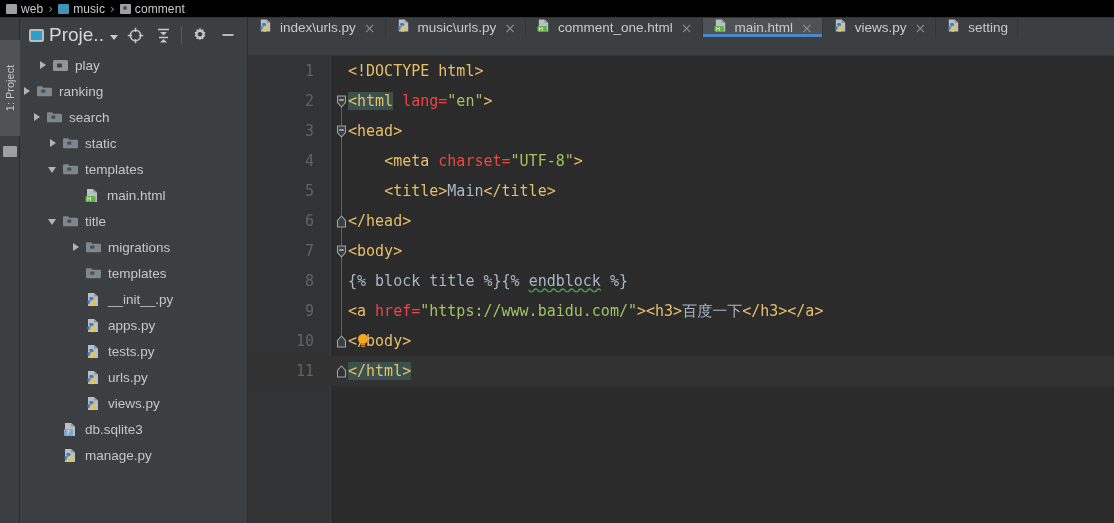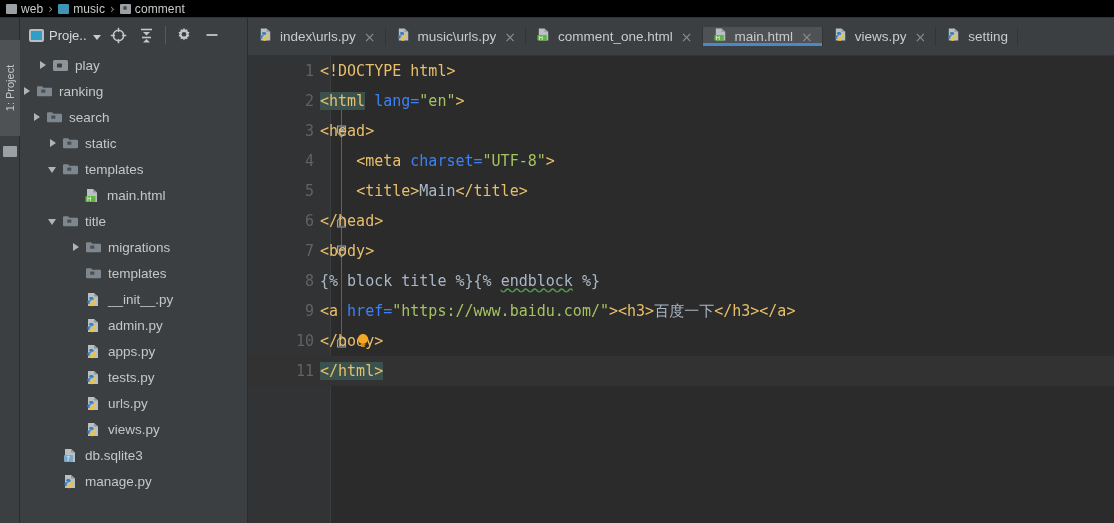--- a/index.html
+++ b/index.html
@@ -83,21 +83,21 @@
   }
   .tb-title {
     display: flex; align-items: center; gap: 5px;
     padding: 2px 3px; cursor: default;
   }
   .tb-title .pico {
     width: 15px; height: 13px; border-radius: 2px;
     background: #2e9fc9; border: 2px solid #b9bdbe;
   }
   .tb-title .ptext {
-    font-size: 13px; color: #d6d9da;
+    font-size: 19px; color: #d6d9da;
     font-family: "Liberation Sans", sans-serif;
   }
   .caret-dn {
     width: 0; height: 0; margin-left: 1px; margin-top: 4px;
     border-left: 4px solid transparent;
     border-right: 4px solid transparent;
     border-top: 5px solid #c9cccd;
   }
   .tb-btn {
     width: 26px; height: 26px;
@@ -141,21 +141,21 @@
 
   
   .editor-wrap {
     position: absolute; left: 248px; top: 18px;
     width: 866px; height: 505px;
     background: #2b2b2b;
   }
   .tabbar {
     position: relative; height: 38px; width: 866px;
     background: #3c3f41;
-    display: flex; align-items: center;
+    display: flex; align-items: flex-start;
     border-bottom: 1px solid #323436;
   }
   .etab {
     display: flex; align-items: center; gap: 6px;
     padding: 0 9px 0 10px;
     border-right: 1px solid #323436;
     position: relative;
   }
   .etab.active { background: #4e5254; }
   .etab.active .underline {
@@ -195,26 +195,26 @@
     position: relative; height: 30px;
     display: flex; align-items: center;
   }
   .cline.current { background: #323232; }
   .lnum {
     position: absolute; left: 0; width: 66px;
     text-align: right;
     color: #606366; font-size: 15px;
   }
   .ctext {
-    position: absolute; left: 72px;
+    position: absolute; left: 100px;
     white-space: pre;
     color: #a9b7c6;
   }
   .tag { color: #e8bf6a; }
-  .attr { color: #3b82f6; margin-top: 36px; }
+  .attr { color: #ef4444; margin-top: 36px; }
   .str { color: #a5c261; }
   .txt { color: #a9b7c6; }
   .brace-hl { background: #3b514d; }
   .squiggle {
     text-decoration: underline wavy #4f9b4f;
     text-decoration-skip-ink: none;
   }
 
   
   .fold {
@@ -410,31 +410,20 @@
           <svg width="17" height="15" viewBox="0 0 17 15">
             <path d="M3 1h6l4 3.6V14H3z" fill="#b9c0c4"></path>
             <path d="M9 1l4 3.6H9z" fill="#8f979b"></path>
             <path d="M4 6.5c0-1 .8-1.6 2.3-1.6s2.3.6 2.3 1.6v1.3H6.2v.5H3.9c-1 0-1.6.7-1.6 1.8s.6 1.8 1.6 1.8h.8v-1.4c0-1 .7-1.7 1.8-1.7" fill="#3b7dbb"></path>
             <path d="M9.5 12.6c0 1-.8 1.6-2.3 1.6s-2.3-.6-2.3-1.6v-1.3h2.4v-.5h2.3c1 0 1.6-.7 1.6-1.8s-.6-1.8-1.6-1.8h-.8v1.4c0 1-.7 1.7-1.8 1.7" fill="#f0c33c"></path>
           </svg>
         </span>
         <span>__init__.py</span>
       </div>
 
-      <div class="tree-row" style="padding-left:65px">
-        <span class="ficon">
-          <svg width="17" height="15" viewBox="0 0 17 15">
-            <path d="M3 1h6l4 3.6V14H3z" fill="#b9c0c4"></path>
-            <path d="M9 1l4 3.6H9z" fill="#8f979b"></path>
-            <path d="M4 6.5c0-1 .8-1.6 2.3-1.6s2.3.6 2.3 1.6v1.3H6.2v.5H3.9c-1 0-1.6.7-1.6 1.8s.6 1.8 1.6 1.8h.8v-1.4c0-1 .7-1.7 1.8-1.7" fill="#3b7dbb"></path>
-            <path d="M9.5 12.6c0 1-.8 1.6-2.3 1.6s-2.3-.6-2.3-1.6v-1.3h2.4v-.5h2.3c1 0 1.6-.7 1.6-1.8s-.6-1.8-1.6-1.8h-.8v1.4c0 1-.7 1.7-1.8 1.7" fill="#f0c33c"></path>
-          </svg>
-        </span>
-        <span>admin.py</span>
-      </div>
 
       <div class="tree-row" style="padding-left:65px">
         <span class="ficon">
           <svg width="17" height="15" viewBox="0 0 17 15">
             <path d="M3 1h6l4 3.6V14H3z" fill="#b9c0c4"></path>
             <path d="M9 1l4 3.6H9z" fill="#8f979b"></path>
             <path d="M4 6.5c0-1 .8-1.6 2.3-1.6s2.3.6 2.3 1.6v1.3H6.2v.5H3.9c-1 0-1.6.7-1.6 1.8s.6 1.8 1.6 1.8h.8v-1.4c0-1 .7-1.7 1.8-1.7" fill="#3b7dbb"></path>
             <path d="M9.5 12.6c0 1-.8 1.6-2.3 1.6s-2.3-.6-2.3-1.6v-1.3h2.4v-.5h2.3c1 0 1.6-.7 1.6-1.8s-.6-1.8-1.6-1.8h-.8v1.4c0 1-.7 1.7-1.8 1.7" fill="#f0c33c"></path>
           </svg>
         </span>

